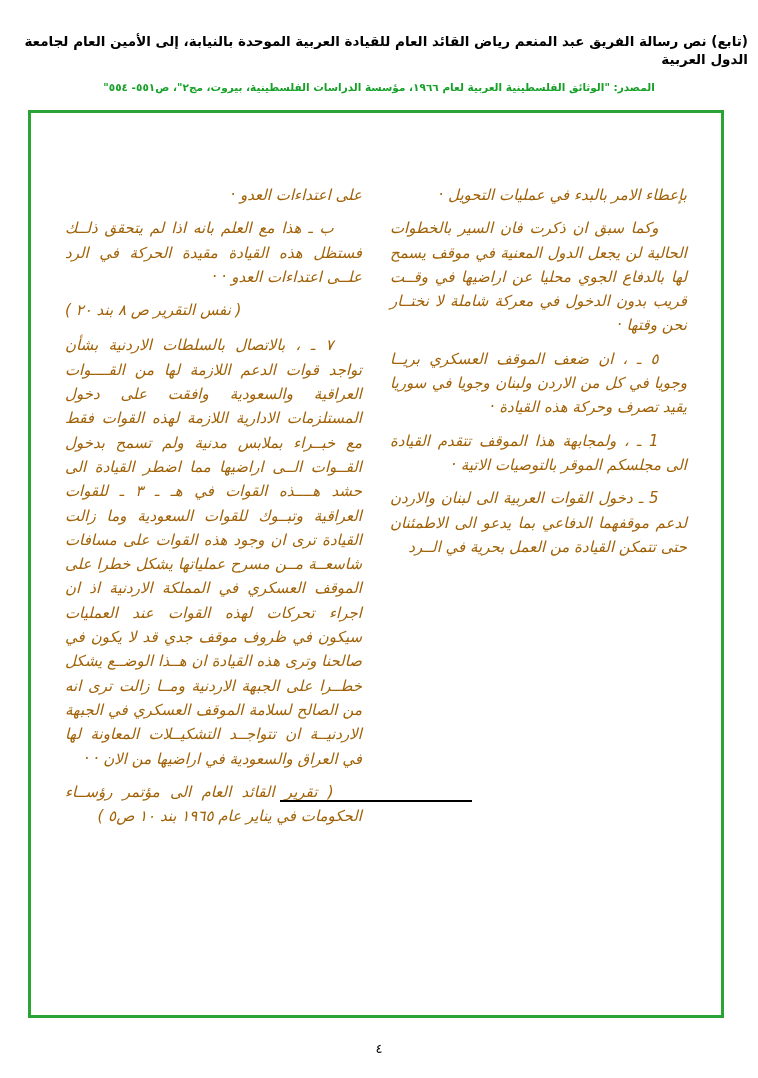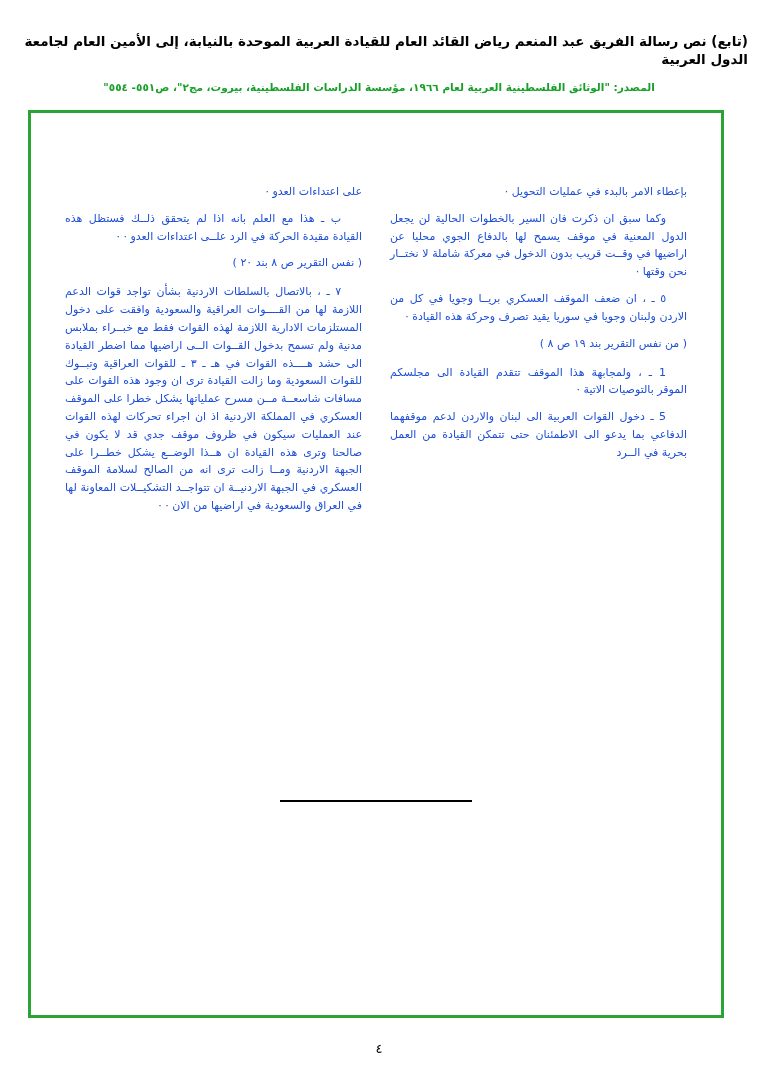--- a/index.html
+++ b/index.html
@@ -30,33 +30,34 @@
     box-sizing:border-box;
   }
   .columns{
     display:flex;flex-direction:row;
     gap:28px;
     padding:70px 34px 0 34px;
     direction:rtl;
   }
   .col{
     flex:1 1 0;
-    font-size:11px;
+    font-size:15px;
     line-height:1.62;
-    color:#1d4ed8;
+    color:#a16207;
     text-align:justify;
+    font-style:italic;
   }
   .col p{
     margin:0 0 9px 0;
     text-indent:1.9em;
   }
   .col p.no-indent{text-indent:0;}
   .col p.cite-line{
     text-indent:0;
-    text-align:right;
+    text-align:left;
     margin-top:4px;margin-bottom:11px;
   }
   .divider-rule{
     position:absolute;
     top:687px;left:50%;
     transform:translateX(-50%);
     width:192px;height:2px;
     background:#000000;
   }
   .page-number{
@@ -74,30 +75,30 @@
 
   <div class="doc-source">المصدر: "الوثائق الفلسطينية العربية لعام ١٩٦٦، مؤسسة الدراسات الفلسطينية، بيروت، مج٢"، ص٥٥١- ٥٥٤"</div>
 
   <div class="frame">
     <div class="columns">
 
       <div class="col">
         <p class="no-indent">بإعطاء الامر بالبدء في عمليات التحويل ·</p>
         <p>وكما سبق ان ذكرت فان السير بالخطوات الحالية لن يجعل الدول المعنية في موقف يسمح لها بالدفاع الجوي محليا عن اراضيها في وقــت قريب بدون الدخول في معركة شاملة لا نختــار نحن وقتها ·</p>
         <p>٥ ـ ، ان ضعف الموقف العسكري بريــا وجويا في كل من الاردن ولبنان وجويا في سوريا يقيد تصرف وحركة هذه القيادة ·</p>
-        <p class="cite-line">( من نفس التقرير بند ١٩ ص ٨ )</p>
         <p>1 ـ ، ولمجابهة هذا الموقف تتقدم القيادة الى مجلسكم الموقر بالتوصيات الاتية ·</p>
         <p>5 ـ دخول القوات العربية الى لبنان والاردن لدعم موقفهما الدفاعي بما يدعو الى الاطمئنان حتى تتمكن القيادة من العمل بحرية في الــرد</p>
       </div>
 
       <div class="col">
         <p class="no-indent">على اعتداءات العدو ·</p>
         <p>ب ـ هذا مع العلم بانه اذا لم يتحقق ذلــك فستظل هذه القيادة مقيدة الحركة في الرد علــى اعتداءات العدو · ·</p>
         <p class="cite-line">( نفس التقرير ص ٨ بند ٢٠ )</p>
         <p>٧ ـ ، بالاتصال بالسلطات الاردنية بشأن تواجد قوات الدعم اللازمة لها من القــــوات العراقية والسعودية وافقت على دخول المستلزمات الادارية اللازمة لهذه القوات فقط مع خبــراء بملابس مدنية ولم تسمح بدخول القــوات الــى اراضيها مما اضطر القيادة الى حشد هــــذه القوات في هـ ـ ٣ ـ للقوات العراقية وتبــوك للقوات السعودية وما زالت القيادة ترى ان وجود هذه القوات على مسافات شاسعــة مــن مسرح عملياتها يشكل خطرا على الموقف العسكري في المملكة الاردنية اذ ان اجراء تحركات لهذه القوات عند العمليات سيكون في ظروف موقف جدي قد لا يكون في صالحنا وترى هذه القيادة ان هــذا الوضــع يشكل خطــرا على الجبهة الاردنية ومــا زالت ترى انه من الصالح لسلامة الموقف العسكري في الجبهة الاردنيــة ان تتواجــد التشكيــلات المعاونة لها في العراق والسعودية في اراضيها من الان · ·</p>
+        <p>( تقرير القائد العام الى مؤتمر رؤســاء الحكومات في يناير عام ١٩٦٥ بند ١٠ ص٥ )</p>
       </div>
 
     </div>
 
     <div class="divider-rule"></div>
   </div>
 
   <div class="page-number">٤</div>
 
 </div>

